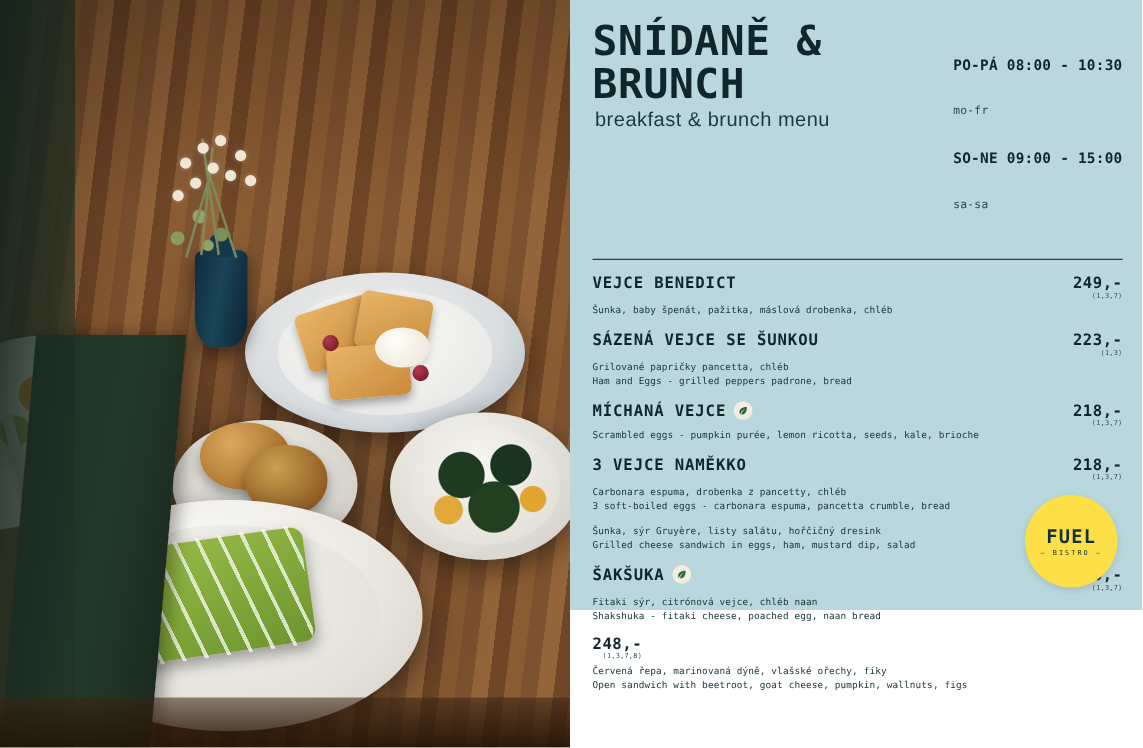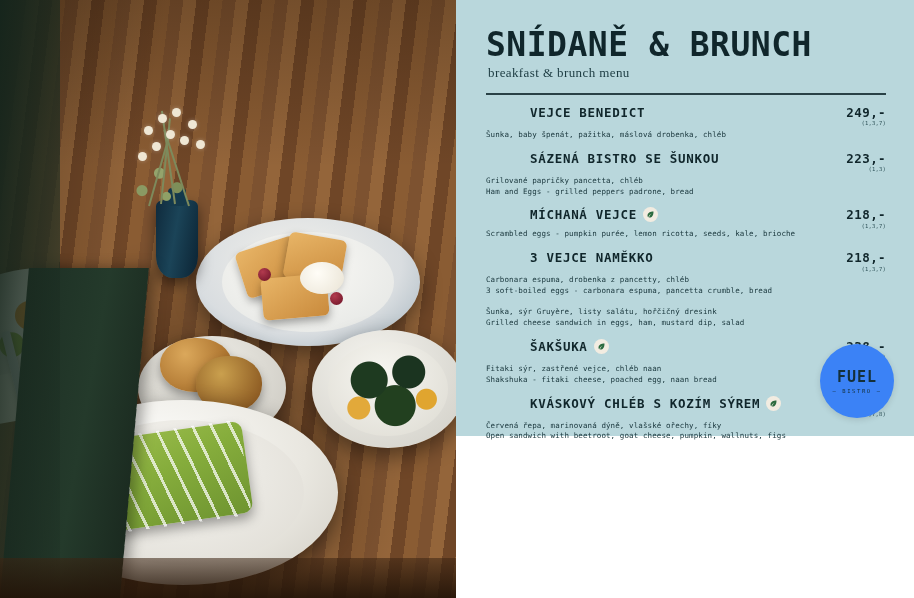--- a/index.html
+++ b/index.html
@@ -230,44 +230,44 @@
     box-shadow: 0 3px 6px rgba(0,0,0,.35);
   }
   .napkin {
     position: absolute; left: -6px; top: 368px; width: 96px; height: 48px;
     background: linear-gradient(160deg, #e9e6dd, #cdc8bc);
     transform: rotate(-10deg);
   }
 
   
   .menu {
-    width: 458px; height: 436px;
+    width: 458px; height: 488px;
     background: #b9d7dc;
     position: relative;
-    padding: 12px;
+    padding: 0;
     color: #0d2a2f;
   }
   .menu-head {
     display: flex;
     align-items: flex-start;
     justify-content: space-between;
     padding: 14px 16px 0 18px;
   }
   .title-block { padding-top: 2px; }
   .menu-title {
     font-family: "DejaVu Sans Mono", monospace;
     font-weight: bold;
     font-size: 33px;
     letter-spacing: .5px;
     line-height: 1.04;
     color: #10262b;
   }
   .menu-subtitle {
-    font-family: Liberation Serif, serif;
-    font-size: 13px;
+    font-family: Liberation Sans, sans-serif;
+    font-size: 16px;
     letter-spacing: .4px;
     color: #1b3a40;
     margin-top: 3px;
     margin-left: 2px;
   }
   .hours {
     font-family: "DejaVu Sans Mono", monospace;
     font-size: 11.5px;
     line-height: 1.12;
     text-align: left;
@@ -286,21 +286,20 @@
   }
 
   .items {
     padding: 10px 16px 0 18px;
   }
   .item { margin-bottom: 10px; position: relative; }
   .item-top {
     display: flex;
     align-items: baseline;
     justify-content: space-between;
-    margin-left: 44px;
   }
   .item-name {
     font-family: "DejaVu Sans Mono", monospace;
     font-weight: bold;
     font-size: 12.5px;
     letter-spacing: .7px;
     color: #10262b;
     display: flex;
     align-items: center;
     gap: 6px;
@@ -339,21 +338,21 @@
     color: #2c6b3f;
     font-size: 9px;
     line-height: 1;
   }
 
   .logo {
     position: absolute;
     right: 20px; bottom: 18px;
     width: 74px; height: 74px;
     border-radius: 50%;
-    background: #3b82f6;
+    background: #fde047;
     display: flex;
     flex-direction: column;
     align-items: center;
     justify-content: center;
     box-shadow: 0 2px 6px rgba(0,0,0,.12);
   }
   .logo-main {
     font-family: "DejaVu Sans Mono", monospace;
     font-weight: bold;
     font-size: 15px;
@@ -438,38 +437,44 @@
     <div class="bottom-strip"></div>
   </div>
 
   <div class="menu">
 
     <div class="menu-head">
       <div class="title-block">
         <div class="menu-title">SNÍDANĚ &amp; BRUNCH</div>
         <div class="menu-subtitle">breakfast &amp; brunch menu</div>
       </div>
+      <div class="hours">
+        <div class="row">PO-PÁ 08:00 - 10:30</div>
+        <div class="sub">mo-fr</div>
+        <div class="row">SO-NE 09:00 - 15:00</div>
+        <div class="sub">sa-sa</div>
+      </div>
     </div>
 
     <div class="divider"></div>
 
     <div class="items" id="items-container">
         <div class="item">
           <div class="item-top">
             <div class="item-name">VEJCE BENEDICT</div>
             <div class="price-wrap">
               <div class="item-price">249,-</div>
               <div class="allergens">(1,3,7)</div>
             </div>
           </div>
           <div class="desc-cz">Šunka, baby špenát, pažitka, máslová drobenka, chléb</div>
         </div>
         <div class="item">
           <div class="item-top">
-            <div class="item-name">SÁZENÁ BISTRO SE ŠUNKOU</div>
+            <div class="item-name">SÁZENÁ VEJCE SE ŠUNKOU</div>
             <div class="price-wrap">
               <div class="item-price">223,-</div>
               <div class="allergens">(1,3)</div>
             </div>
           </div>
           <div class="desc-cz">Grilované papričky pancetta, chléb</div>
           <div class="desc-en">Ham and Eggs - grilled peppers padrone, bread</div>
         </div>
         <div class="item">
           <div class="item-top">
@@ -505,30 +510,25 @@
             <div class="item-name">ŠAKŠUKA<span class="veg-badge">
                 <svg width="9" height="9" viewBox="0 0 24 24" aria-hidden="true">
                   <path d="M20 4c-9 0-16 4-16 11 0 2 1 4 2 5 1-6 5-9 10-11-4 3-7 6-8 11 7 1 12-4 12-16z" fill="#2c6b3f"></path>
                 </svg>
               </span></div>
             <div class="price-wrap">
               <div class="item-price">238,-</div>
               <div class="allergens">(1,3,7)</div>
             </div>
           </div>
-          <div class="desc-cz">Fitaki sýr, zastřené vejce, chléb naan</div>
+          <div class="desc-cz">Fitaki sýr, citrónová vejce, chléb naan</div>
           <div class="desc-en">Shakshuka - fitaki cheese, poached egg, naan bread</div>
         </div>
         <div class="item">
           <div class="item-top">
-            <div class="item-name">KVÁSKOVÝ CHLÉB S KOZÍM SÝREM<span class="veg-badge">
-                <svg width="9" height="9" viewBox="0 0 24 24" aria-hidden="true">
-                  <path d="M20 4c-9 0-16 4-16 11 0 2 1 4 2 5 1-6 5-9 10-11-4 3-7 6-8 11 7 1 12-4 12-16z" fill="#2c6b3f"></path>
-                </svg>
-              </span></div>
             <div class="price-wrap">
               <div class="item-price">248,-</div>
               <div class="allergens">(1,3,7,8)</div>
             </div>
           </div>
           <div class="desc-cz">Červená řepa, marinovaná dýně, vlašské ořechy, fíky</div>
           <div class="desc-en">Open sandwich with beetroot, goat cheese, pumpkin, wallnuts, figs</div>
         </div>
       </div>
 

